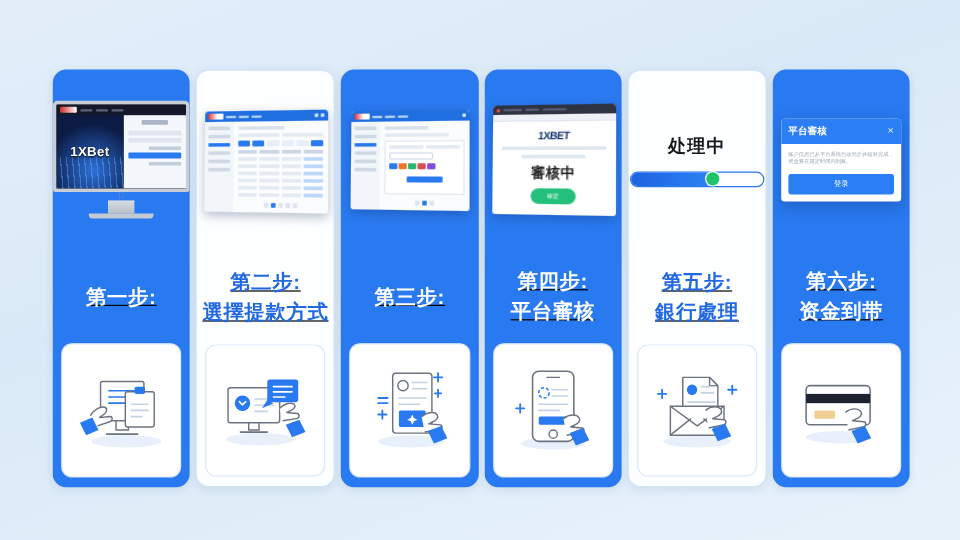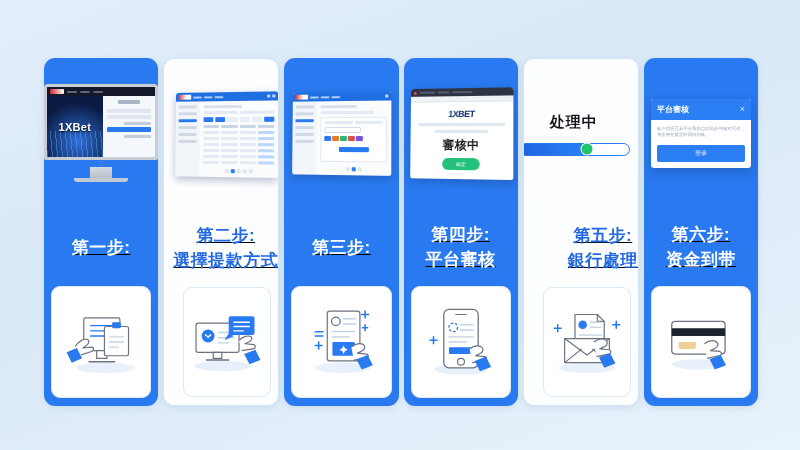--- a/index.html
+++ b/index.html
@@ -16,21 +16,21 @@
   .card {
     flex: 1 1 0;
     border-radius: 11px;
     display: flex;
     flex-direction: column;
     position: relative;
     overflow: hidden;
     box-shadow: 0 2px 7px rgba(90,130,180,.16);
   }
   .card.blue { background: #2979f0; }
-  .card.white { background: #fdfeff; border: 1px solid #d3e4f5; align-items: flex-end; }
+  .card.white { background: #fdfeff; border: 1px solid #d3e4f5; }
 
   
   .visual { height: 150px; position: relative; display: flex; align-items: center; justify-content: center; }
 
   
   .imac { width: 118px; position: relative; }
   .imac-screen { background:#1b1b1e; border:3px solid #c9ced6; border-radius:4px 4px 2px 2px; height:76px; display:flex; flex-direction:column; overflow:hidden;}
   .imac-bar { height:9px; background:#15172b; display:flex; align-items:center; gap:3px; padding:0 3px;}
   .imac-logo { width:14px;height:5px;background:linear-gradient(90deg,#d12b2b,#fff);border-radius:1px;}
   .imac-navi { width:10px;height:2px;background:#5b6478;border-radius:1px;}

